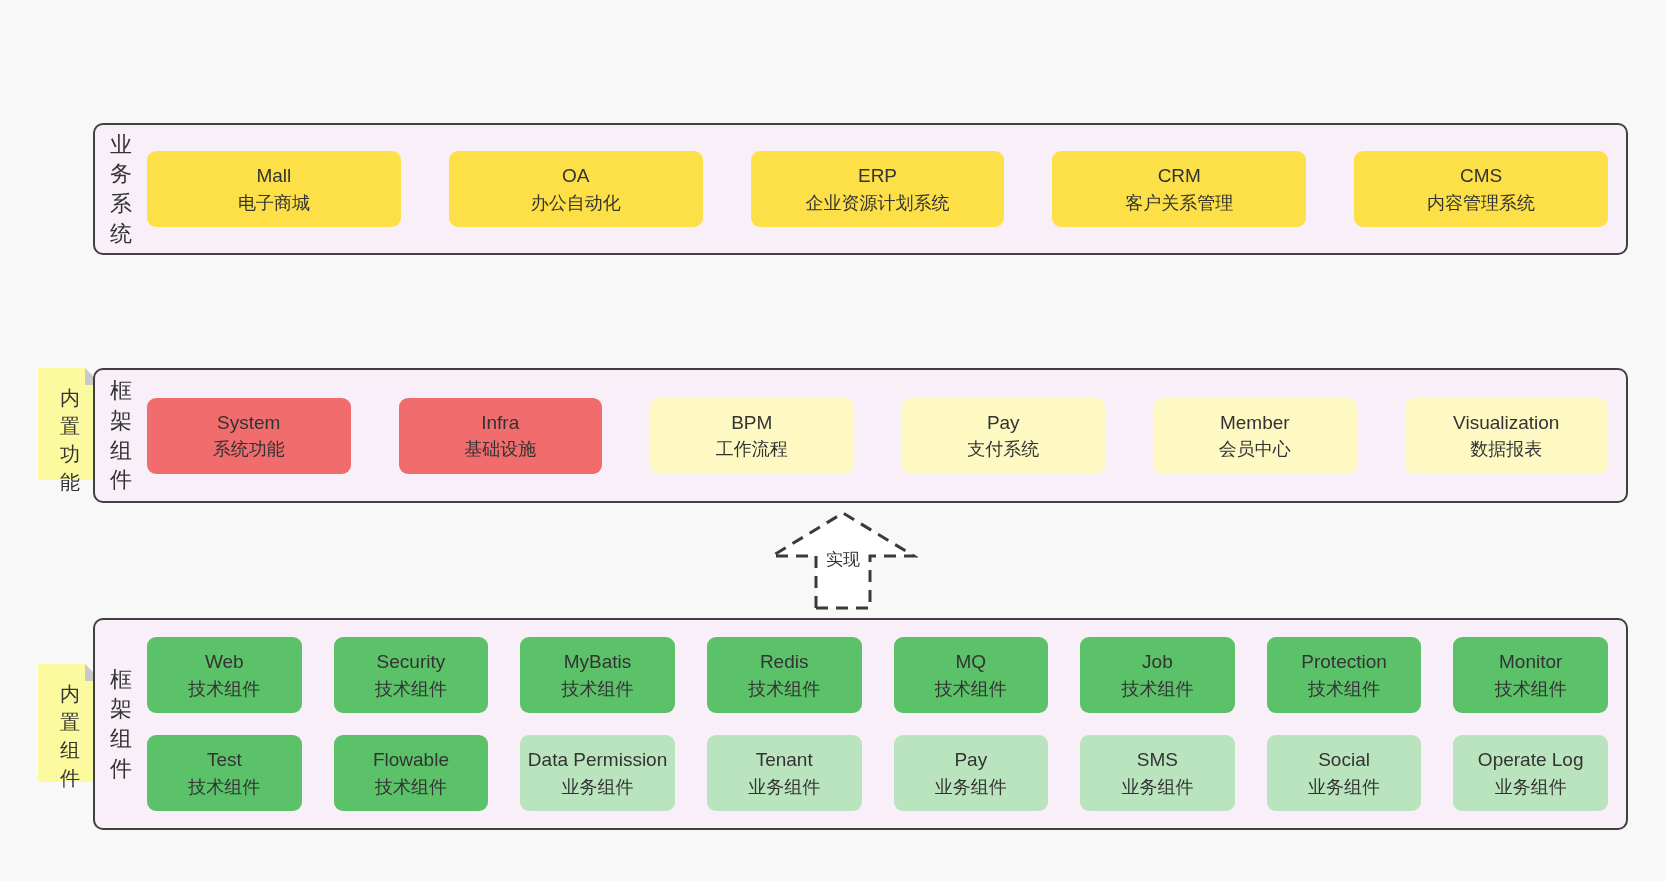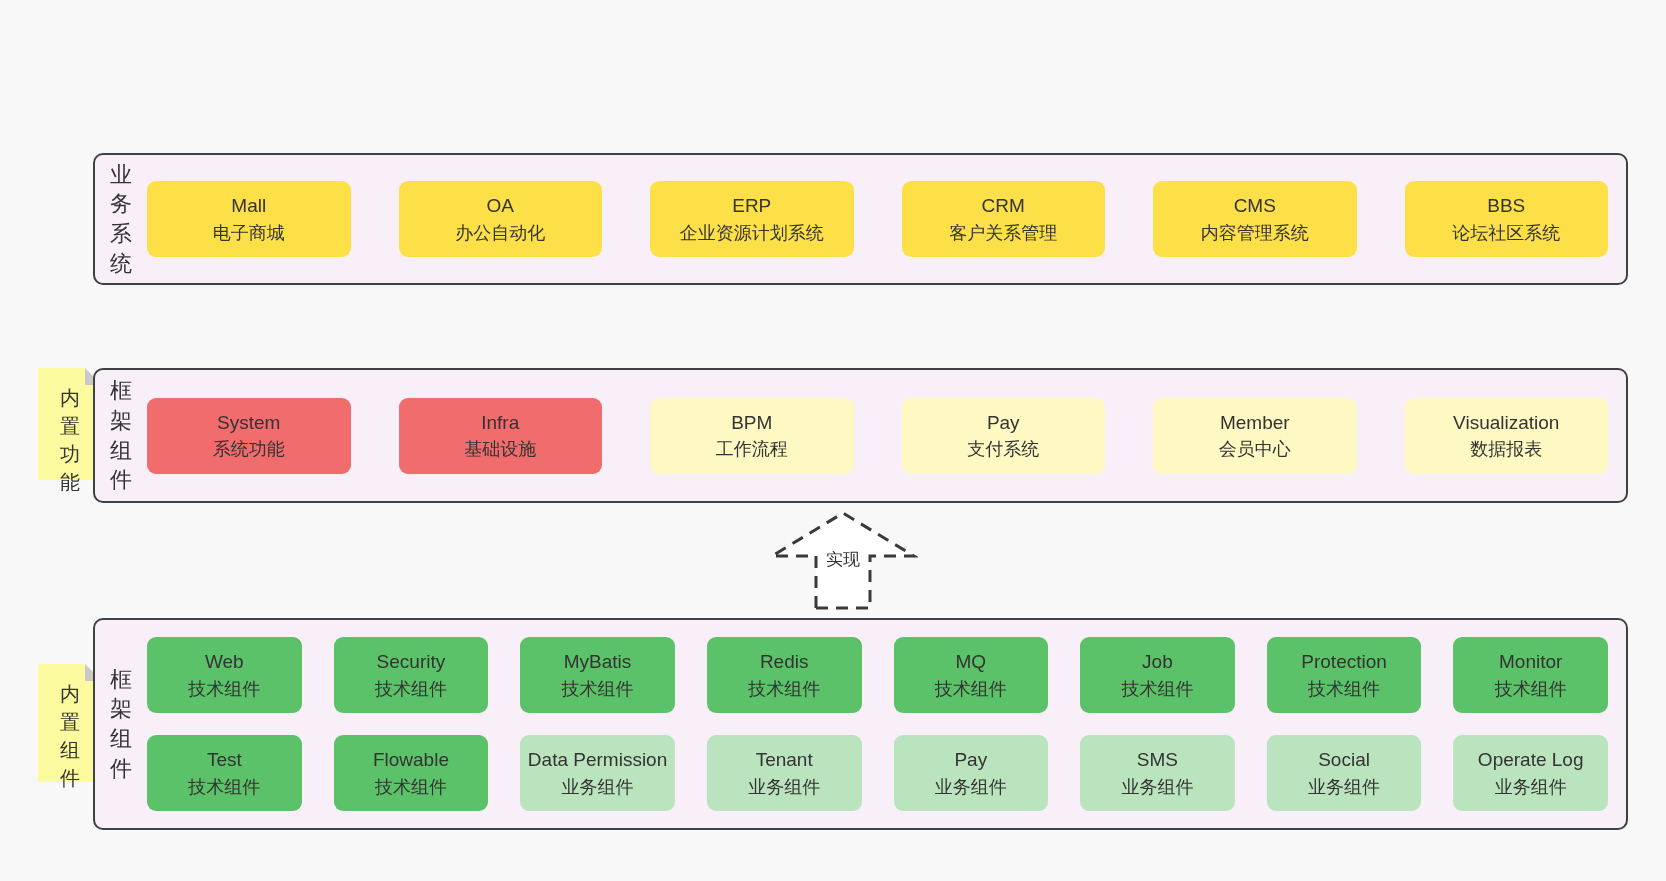--- a/index.html
+++ b/index.html
@@ -1,21 +1,21 @@
 <!DOCTYPE html>
 <html><head>
 <meta charset="utf-8">
 <style>
   html,body{margin:0;padding:0;background:#f8f8f8;font-family:"Liberation Sans","DejaVu Sans",sans-serif;color:#333;}
   .stage{position:relative;width:1666px;height:881px;background:#f8f8f8;overflow:hidden;}
 
   .layer{position:absolute;left:93px;width:1535px;box-sizing:border-box;
          background:#f9eff9;border:2px solid #404040;border-radius:10px;
          display:flex;align-items:center;z-index:2;}
-  #layer-business{top:123px;height:132px;margin-top:30px;}
+  #layer-business{top:123px;height:132px;}
   #layer-modules{top:368px;height:135px;}
   #layer-components{top:618px;height:212px;}
 
   .layer-label{flex:0 0 auto;width:28px;margin-left:12px;font-size:22px;line-height:1.35;
                text-align:center;word-break:break-all;color:#333;}
   .boxes-area{flex:1;align-self:stretch;display:flex;flex-direction:column;
               justify-content:center;gap:22px;padding:12px 18px 12px 12px;}
   .row{display:flex;gap:48px;}
   .row.compact{gap:32px;}
   .box{flex:1;min-height:76px;border-radius:9px;padding:3px 5px;box-sizing:border-box;
@@ -65,24 +65,20 @@
           <div class="zh">企业资源计划系统</div>
         </div>
         <div class="box blue">
           <div class="en">CRM</div>
           <div class="zh">客户关系管理</div>
         </div>
         <div class="box blue">
           <div class="en">CMS</div>
           <div class="zh">内容管理系统</div>
         </div>
-        <div class="box blue">
-          <div class="en">BBS</div>
-          <div class="zh">论坛社区系统</div>
-        </div>
       </div>
     </div>
   </div>
 
 
   <div class="sticky" id="sticky-features">
     <div class="fold"></div>
     <div class="vlabel">内置功能</div>
   </div>
 

